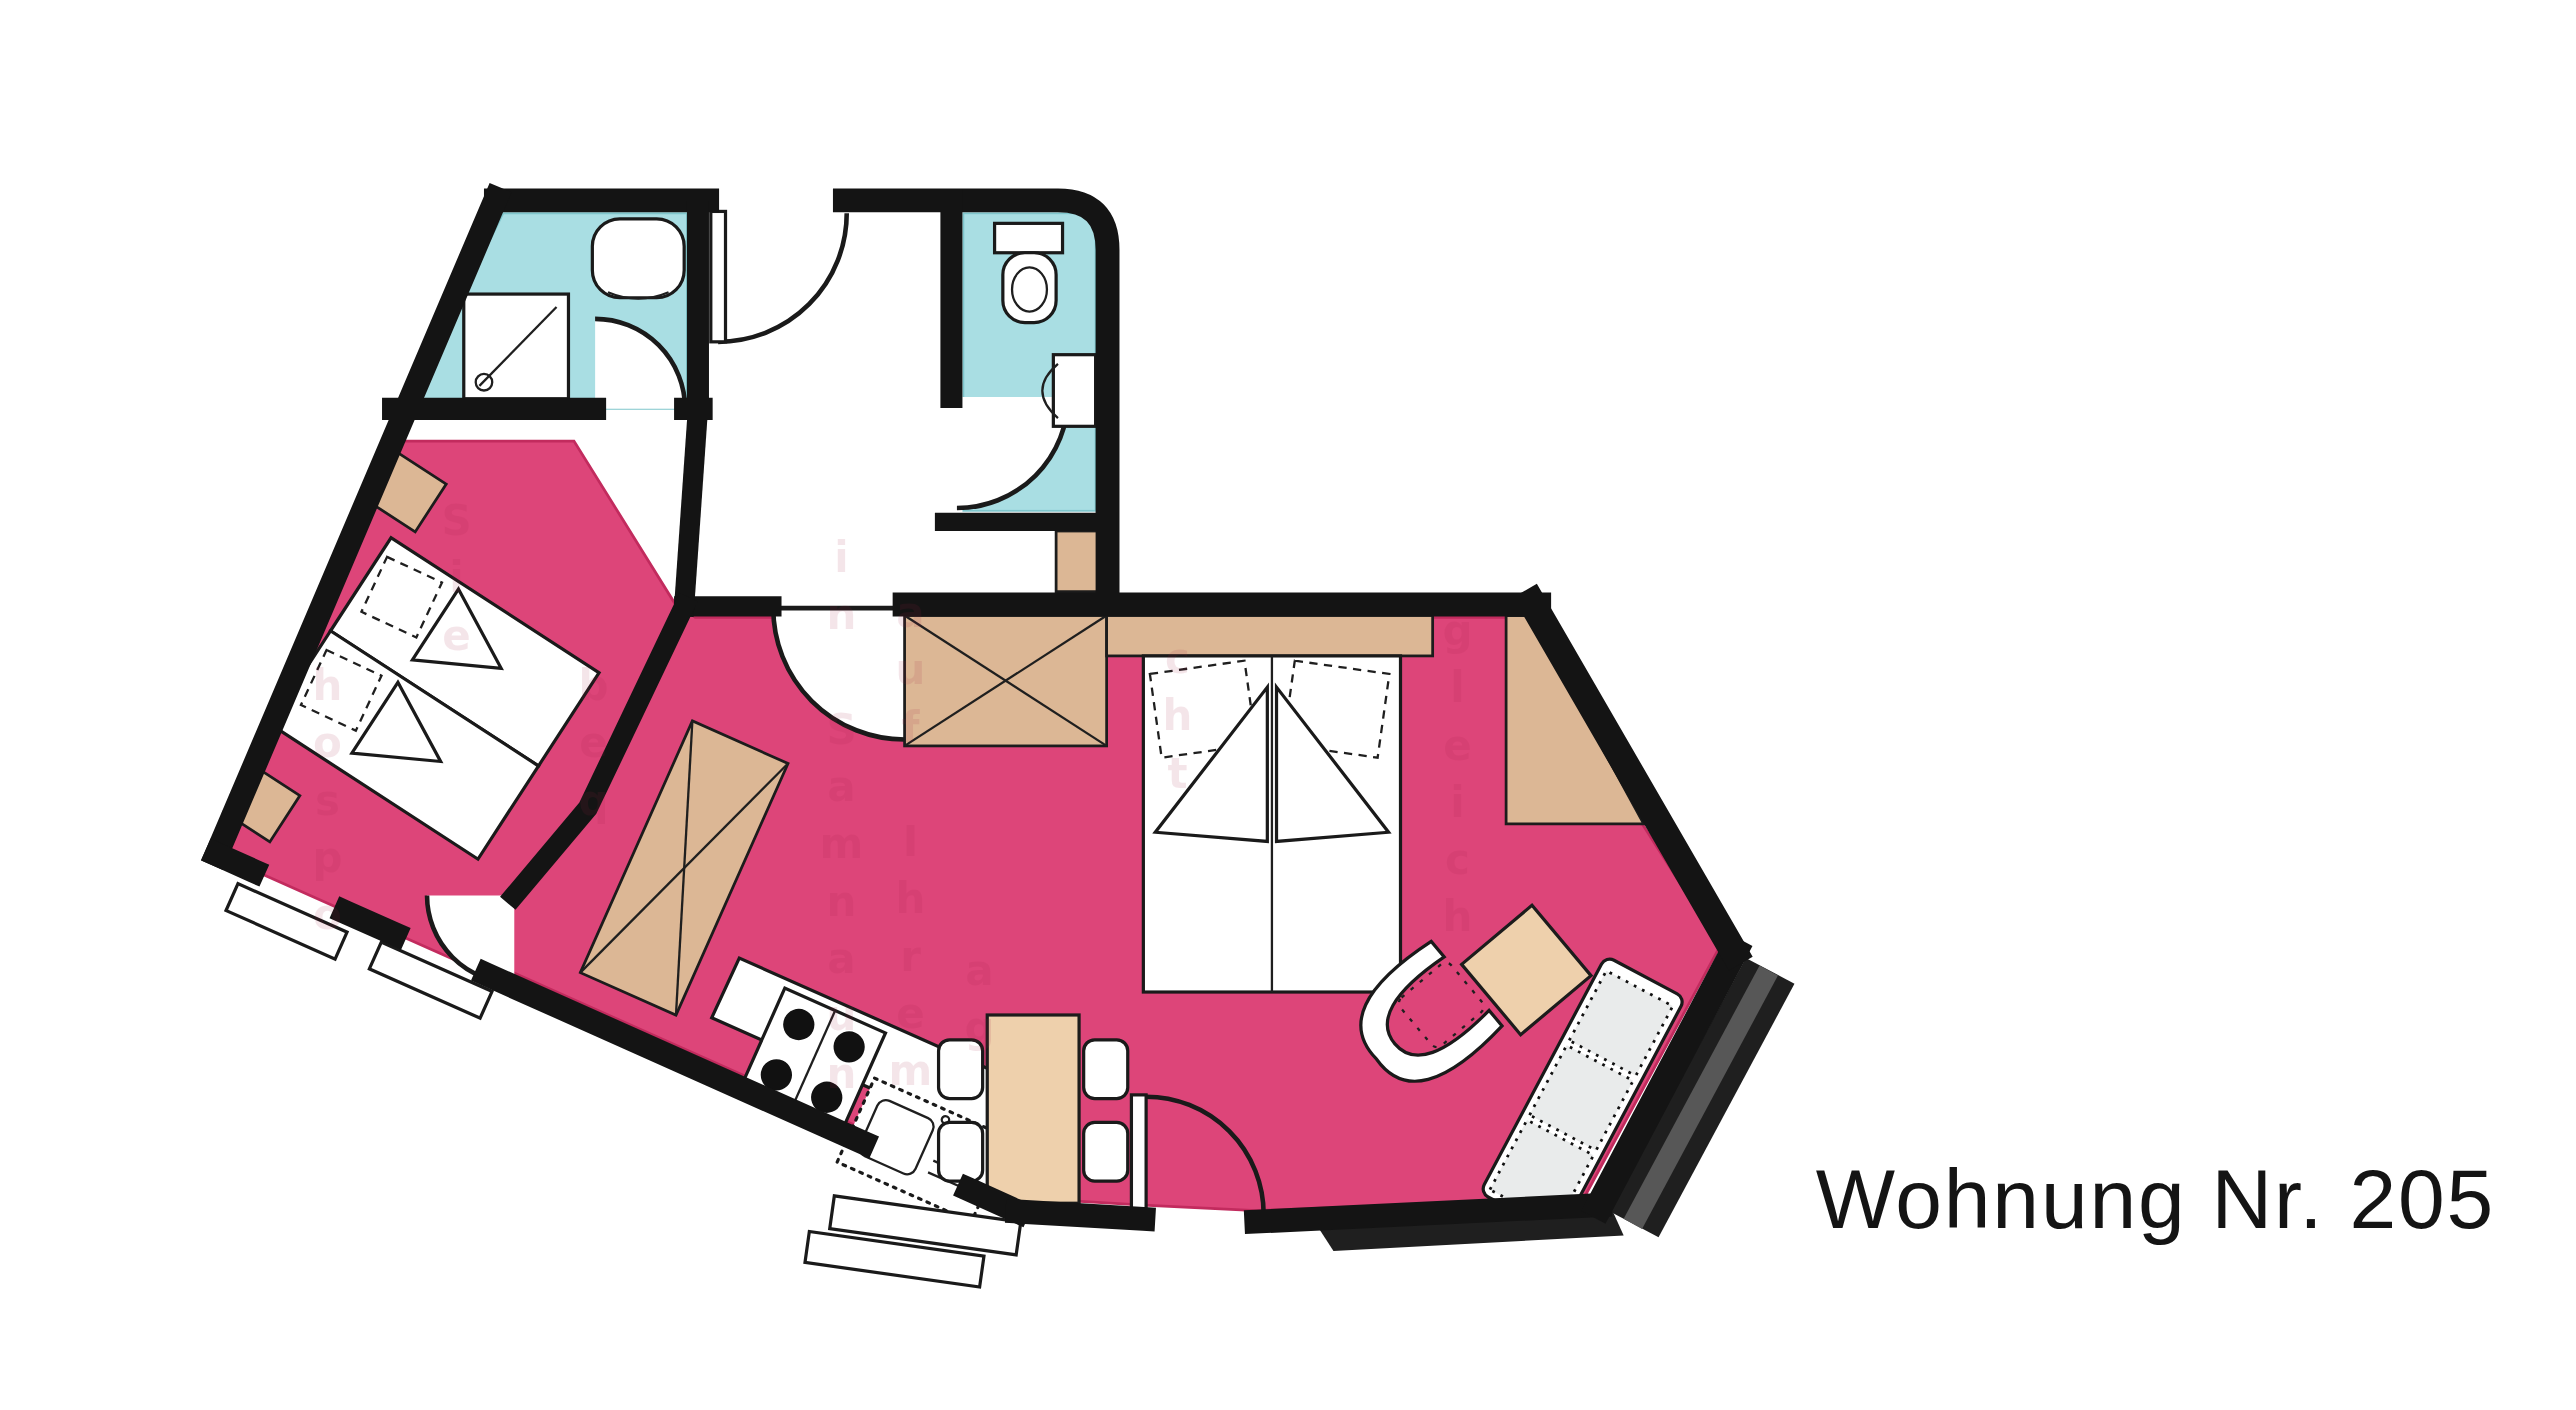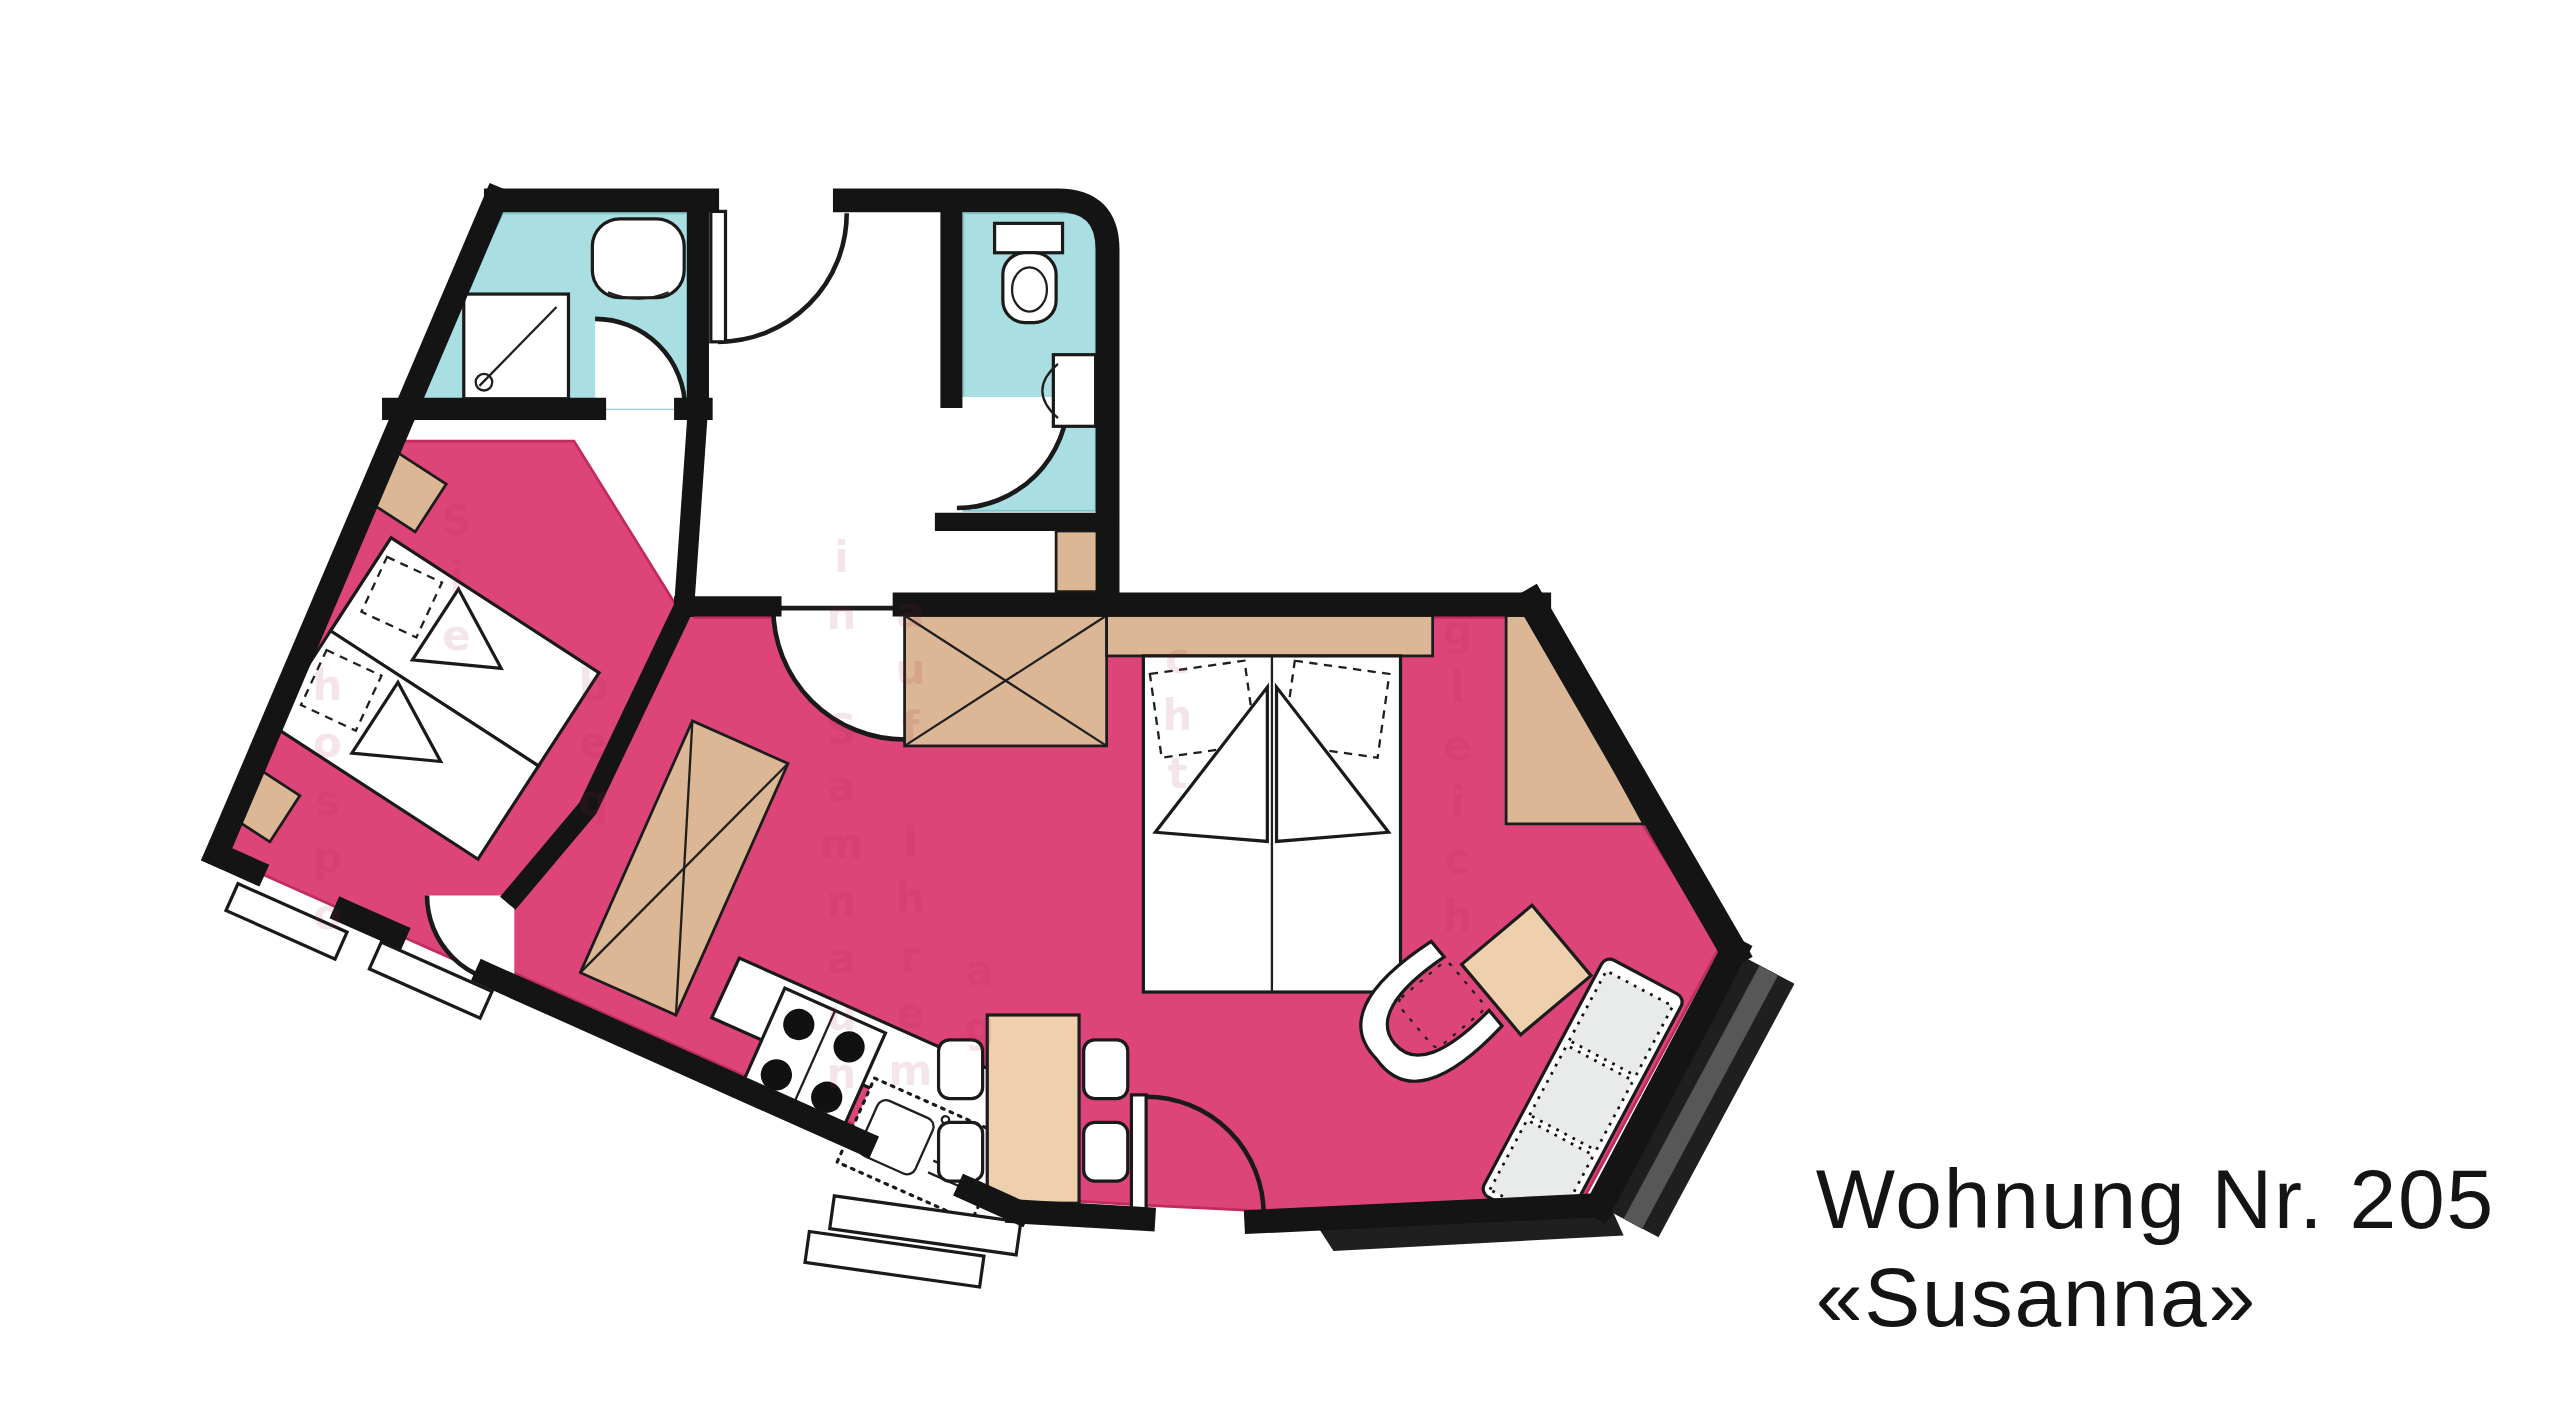--- a/index.html
+++ b/index.html
@@ -27,21 +27,21 @@
   .cushion{fill:var(--cushion);stroke:#111;stroke-width:3;stroke-dasharray:3 7;}
   .burner{fill:#111;}
   .b-dark{fill:var(--balcony-dark);} .b-mid{fill:var(--balcony-mid);}
 
   
   .wm{position:absolute;writing-mode:vertical-rl;text-orientation:upright;white-space:nowrap;
       font-family:"DejaVu Sans",sans-serif;font-weight:700;font-size:42px;letter-spacing:8.3px;
       color:var(--watermark-ink);opacity:0.11;pointer-events:none;user-select:none;}
 
   
-  #title-block{position:absolute;right:81px;top:1150px;text-align:left;color:var(--title-ink);
+  #title-block{position:absolute;right:81px;top:1150px;text-align:center;color:var(--title-ink);
       font-family:"Liberation Sans",sans-serif;font-weight:300;font-size:84px;line-height:1.17;
       letter-spacing:1.8px;}
 </style>
 </head>
 <body>
 
 <div id="stage">
 
   <svg id="plan-svg" viewBox="0 0 2805 1536">
 
@@ -223,16 +223,15 @@
   <span class="wm" style="left:303px;top:661px">hospo</span>
   <span class="wm" style="left:569px;top:661px">beq</span>
   <span class="wm" style="left:817px;top:533px">in Samnaun</span>
   <span class="wm" style="left:886px;top:588px">auf Ihrem</span>
   <span class="wm" style="left:1153px;top:634px">cht</span>
   <span class="wm" style="left:1433px;top:606px">gleich</span>
   <span class="wm" style="left:955px;top:946px">ag</span>
 
   <div id="title-block">
     <div>Wohnung Nr. 205</div>
-    <div>«Susanna»</div>
   </div>
 </div>
 
 
 </body></html>

